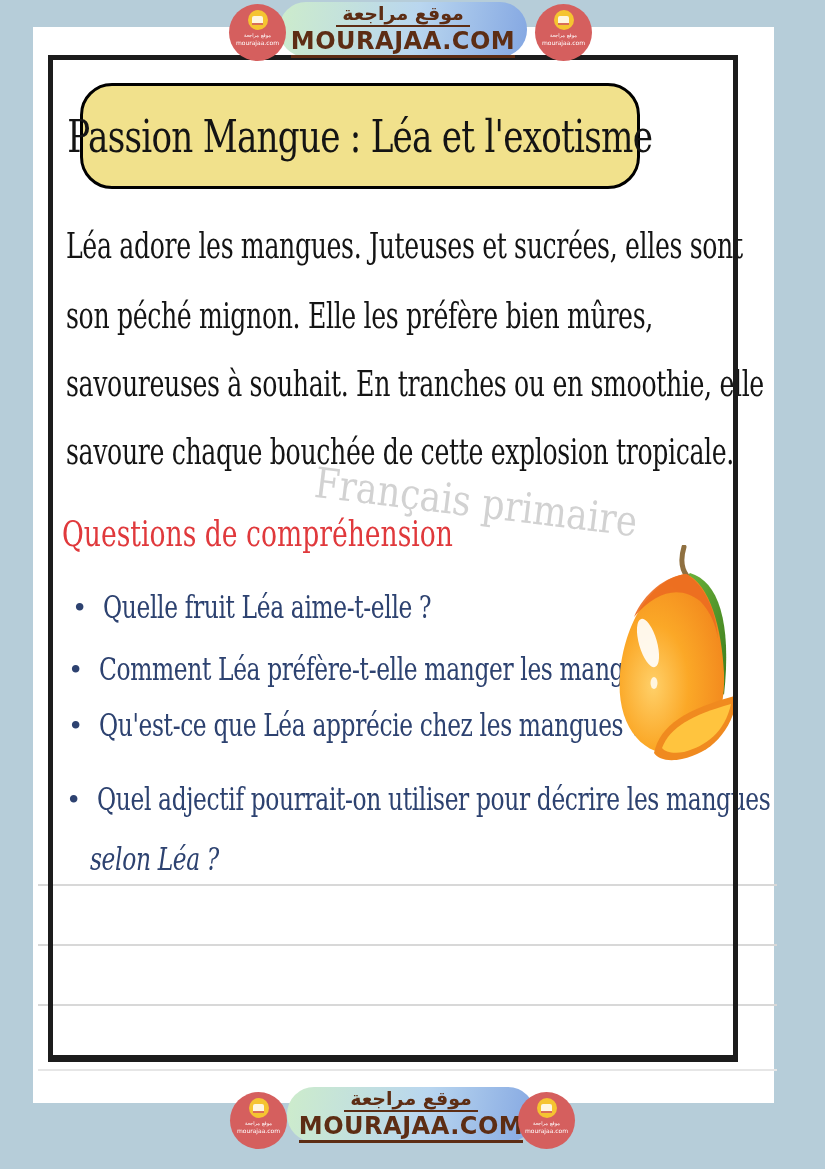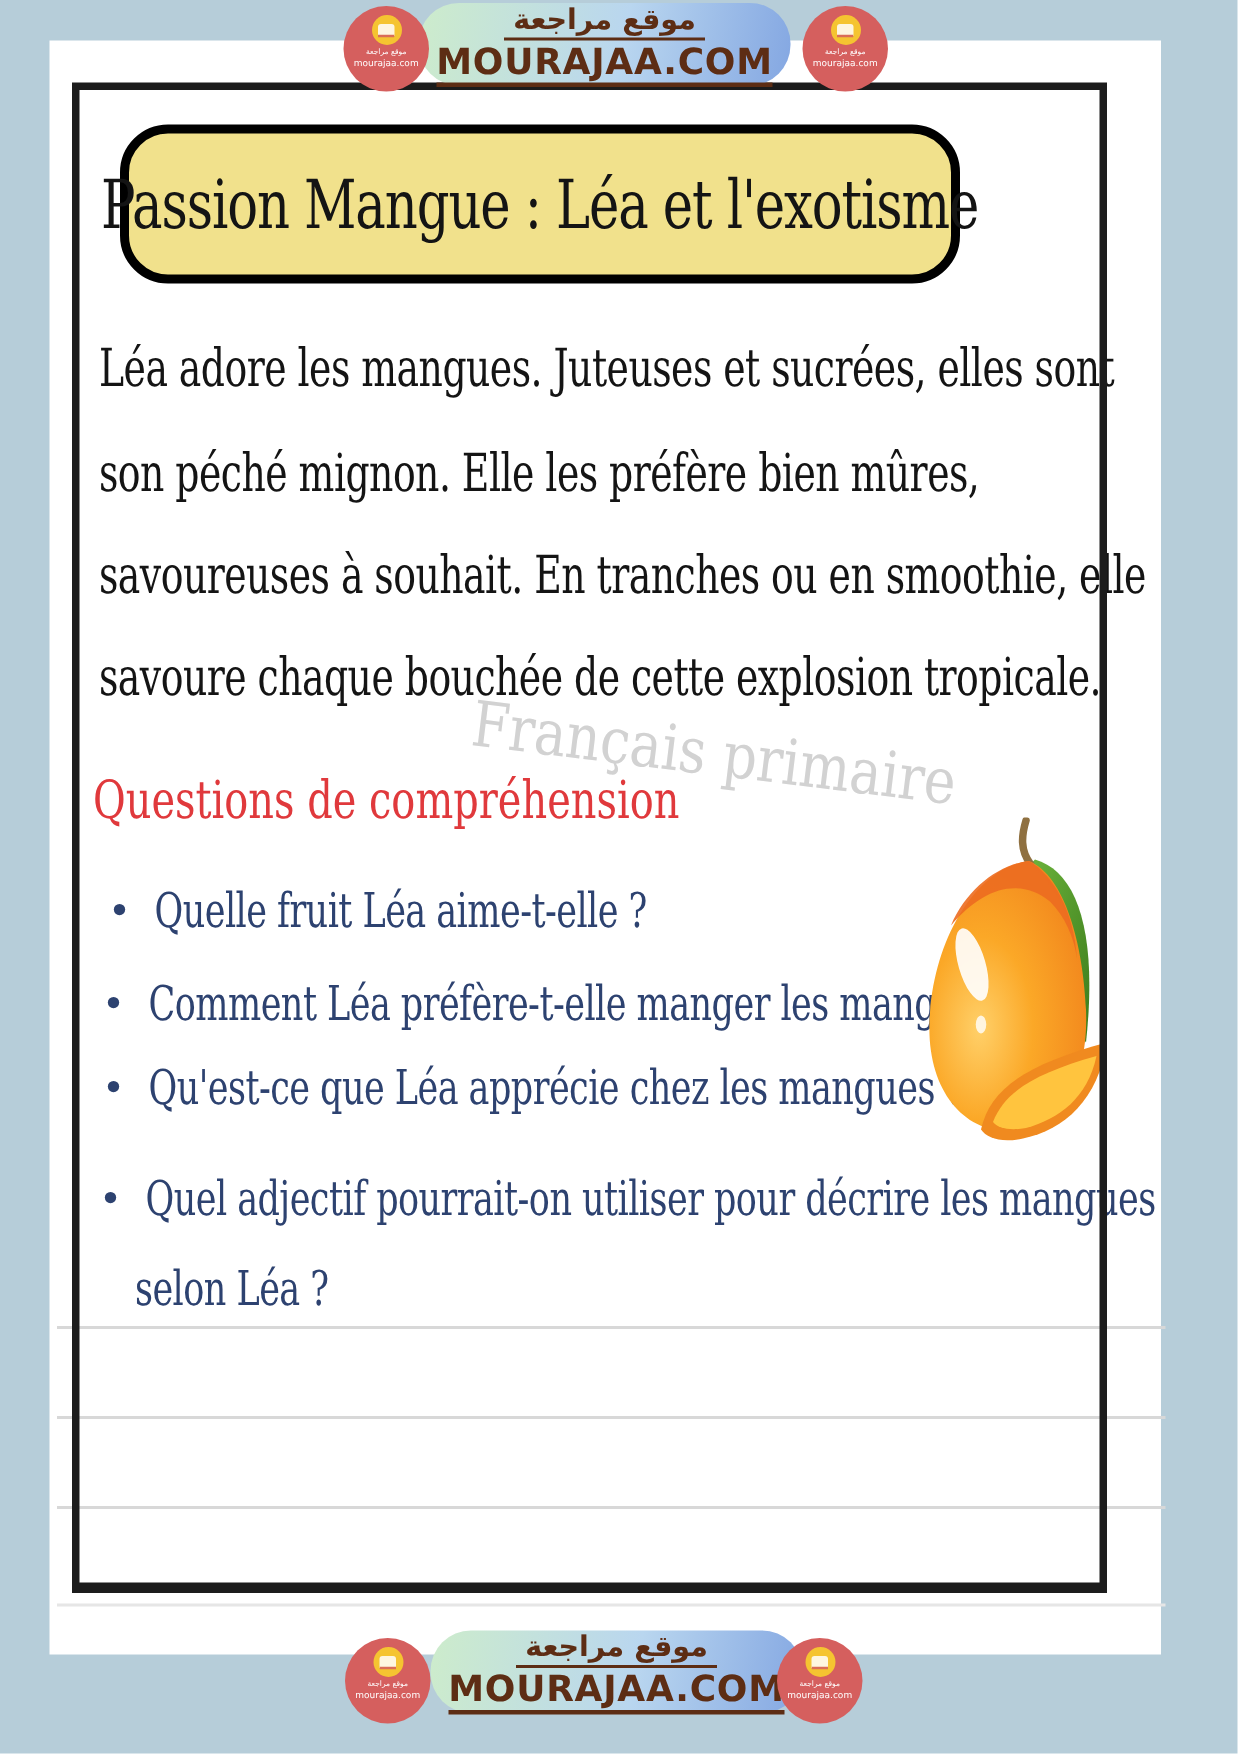--- a/index.html
+++ b/index.html
@@ -19,21 +19,21 @@
   }
   
   .answer-line{left:38px;width:739px;height:2px;background:#d8d8d8;}
   .answer-line.l1{top:884px;}
   .answer-line.l2{top:944px;}
   .answer-line.l3{top:1004px;}
   .answer-line.l4{top:1069px;background:#e6e6e6;}
   
   .title-box{
     left:80px;top:83px;width:560px;height:106px;
-    background:#f1e18c;border:6px solid #000000;border-radius:32px;
+    background:#f1e18c;border:3px solid #000000;border-radius:32px;
     box-sizing:border-box;display:flex;align-items:center;justify-content:center;
   }
   .title-box span{
     font-size:45px;color:#141414;white-space:nowrap;
     transform:scaleX(0.76);transform-origin:center;
     letter-spacing:-1px;
   }
   
   .story-line{
     left:66px;font-size:35px;color:#141414;white-space:nowrap;
@@ -56,21 +56,21 @@
   .q-row{display:flex;gap:16px;color:#2d4270;}
   .q-bullet{font-size:26px;line-height:40px;transform:none;}
   .q-text{
     font-size:32px;white-space:nowrap;
     transform:scaleX(0.73);transform-origin:left center;letter-spacing:-0.5px;
   }
   .q1{left:72px;top:588px;}
   .q2{left:68px;top:650px;}
   .q3{left:68px;top:706px;}
   .q4{left:66px;top:780px;}
-  .q4b{left:90px;top:840px;}
+  .q4b{left:90px;top:840px;font-style:italic;}
   
   .pill{
     width:248px;height:55px;border-radius:27px;
     background:linear-gradient(100deg,#cdeccb 0%,#b9d6ef 55%,#84a7e2 100%);
     display:flex;flex-direction:column;align-items:center;justify-content:center;
     font-family:"DejaVu Sans", sans-serif;
   }
   .pill .ar{
     font-size:19px;font-weight:bold;color:#5d2d14;line-height:22px;
     border-bottom:2px solid #5d2d14;padding:0 6px 1px;

